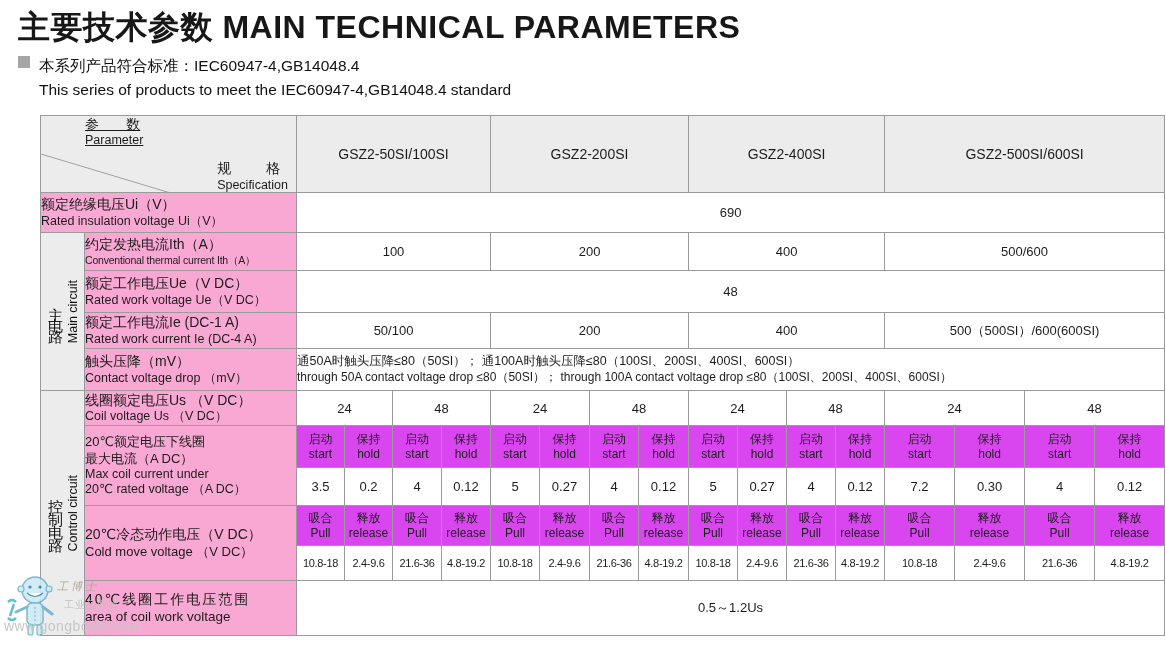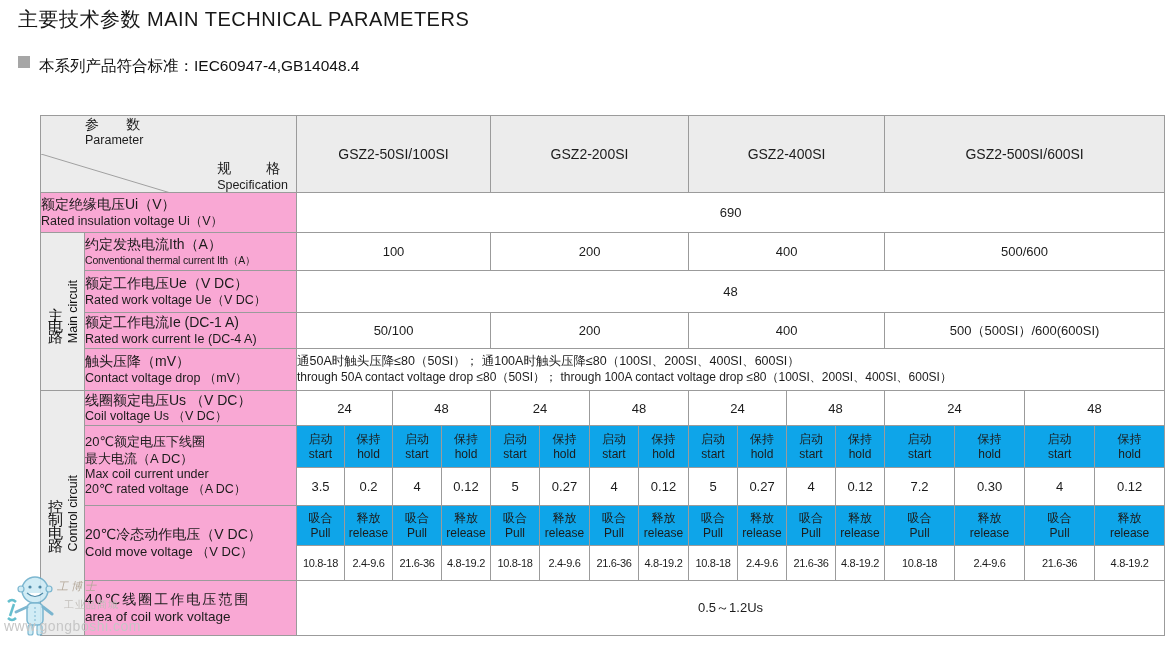--- a/index.html
+++ b/index.html
@@ -1,43 +1,43 @@
 <!DOCTYPE html>
 <html><head>
 <meta charset="utf-8">
 <style>
   html,body{margin:0;padding:0;background:#ffffff;}
   #page{position:relative;width:1166px;height:648px;background:#ffffff;overflow:hidden;
         font-family:"Liberation Sans","DejaVu Sans",sans-serif;color:#1c1c1c;}
   
-  #title{position:absolute;left:18px;top:6px;font-size:20px;font-weight:normal;letter-spacing:.5px;color:#171717;}
+  #title{position:absolute;left:18px;top:6px;font-size:32px;font-weight:bold;letter-spacing:.5px;color:#171717;}
   #std-row{position:absolute;left:18px;top:56px;display:flex;align-items:flex-start;}
   #std-bullet{width:12px;height:12px;background:#a6a6a6;margin-right:9px;flex:0 0 auto;}
   #std-cn{font-size:15.5px;color:#111;}
   #std-en{position:absolute;left:39px;top:81px;font-size:15.5px;color:#111;}
   
   #spec-table{position:absolute;left:40px;top:115px;width:1124px;border-collapse:collapse;table-layout:fixed;}
   #spec-table td{border:1px solid #9b9b9b;padding:0;vertical-align:middle;overflow:hidden;}
   td.lbl{background:#f9a8d4;text-align:left;padding:2px 4px 2px 7px;}
   td.grp{background:#ececec;}
   td.model{background:#ececec;text-align:center;font-size:14px;}
   td.val{background:#ffffff;text-align:center;font-size:13px;}
-  td.subh{background:#0ea5e9;text-align:center;font-size:12px;line-height:1.25;}
+  td.subh{background:#d946ef;text-align:center;font-size:12px;line-height:1.25;}
   td.subv{background:#ffffff;text-align:center;font-size:11px;letter-spacing:-.3px;}
   .cn{font-size:14px;line-height:1.25;}
   .en{font-size:12.5px;line-height:1.2;}
   .en-sm{font-size:10.5px;line-height:1.2;letter-spacing:-.2px;}
   .pre{white-space:pre-line;}
   .spread{letter-spacing:2px;}
   
   td.corner{background:#ececec;position:relative;padding:0;}
   .corner-box{position:relative;width:100%;height:100%;}
   .corner-box svg{position:absolute;left:0;top:0;}
   .spec-lab{position:absolute;top:6px;right:8px;text-align:left;}
-  .param-lab{position:absolute;bottom:6px;left:44px;text-align:left;}
+  .param-lab{position:absolute;bottom:6px;left:44px;text-align:left;text-decoration:underline;}
   .pre-sp{white-space:pre;}
   
   .vgroup{display:flex;flex-direction:row;align-items:center;justify-content:center;height:100%;}
   .vcn{writing-mode:vertical-rl;text-orientation:upright;font-size:15px;letter-spacing:11px;color:#111;}
   .vcn.ctrl{letter-spacing:13px;}
   .ven{writing-mode:vertical-rl;transform:rotate(180deg);font-size:12.5px;color:#111;margin-left:1px;}
   
   td.longtxt{background:#fff;text-align:left;padding-left:13px;}
   td.longtxt .cn{font-size:12.5px;}
   td.longtxt .en{font-size:12px;}
@@ -52,20 +52,21 @@
 <body>
 
 <div id="page">
 
   <div id="title">主要技术参数  MAIN TECHNICAL PARAMETERS</div>
 
   <div id="std-row">
     <span id="std-bullet"></span>
     <span id="std-cn">本系列产品符合标准：IEC60947-4,GB14048.4</span>
   </div>
+  <div id="std-en">This series of products to meet the IEC60947-4,GB14048.4 standard</div>
 
   <table id="spec-table">
     <colgroup>
       <col style="width:44px">
         <col style="width:212px">
       <col style="width:48px">
         <col style="width:48px">
         <col style="width:49px">
         <col style="width:49px">
       <col style="width:49px">

